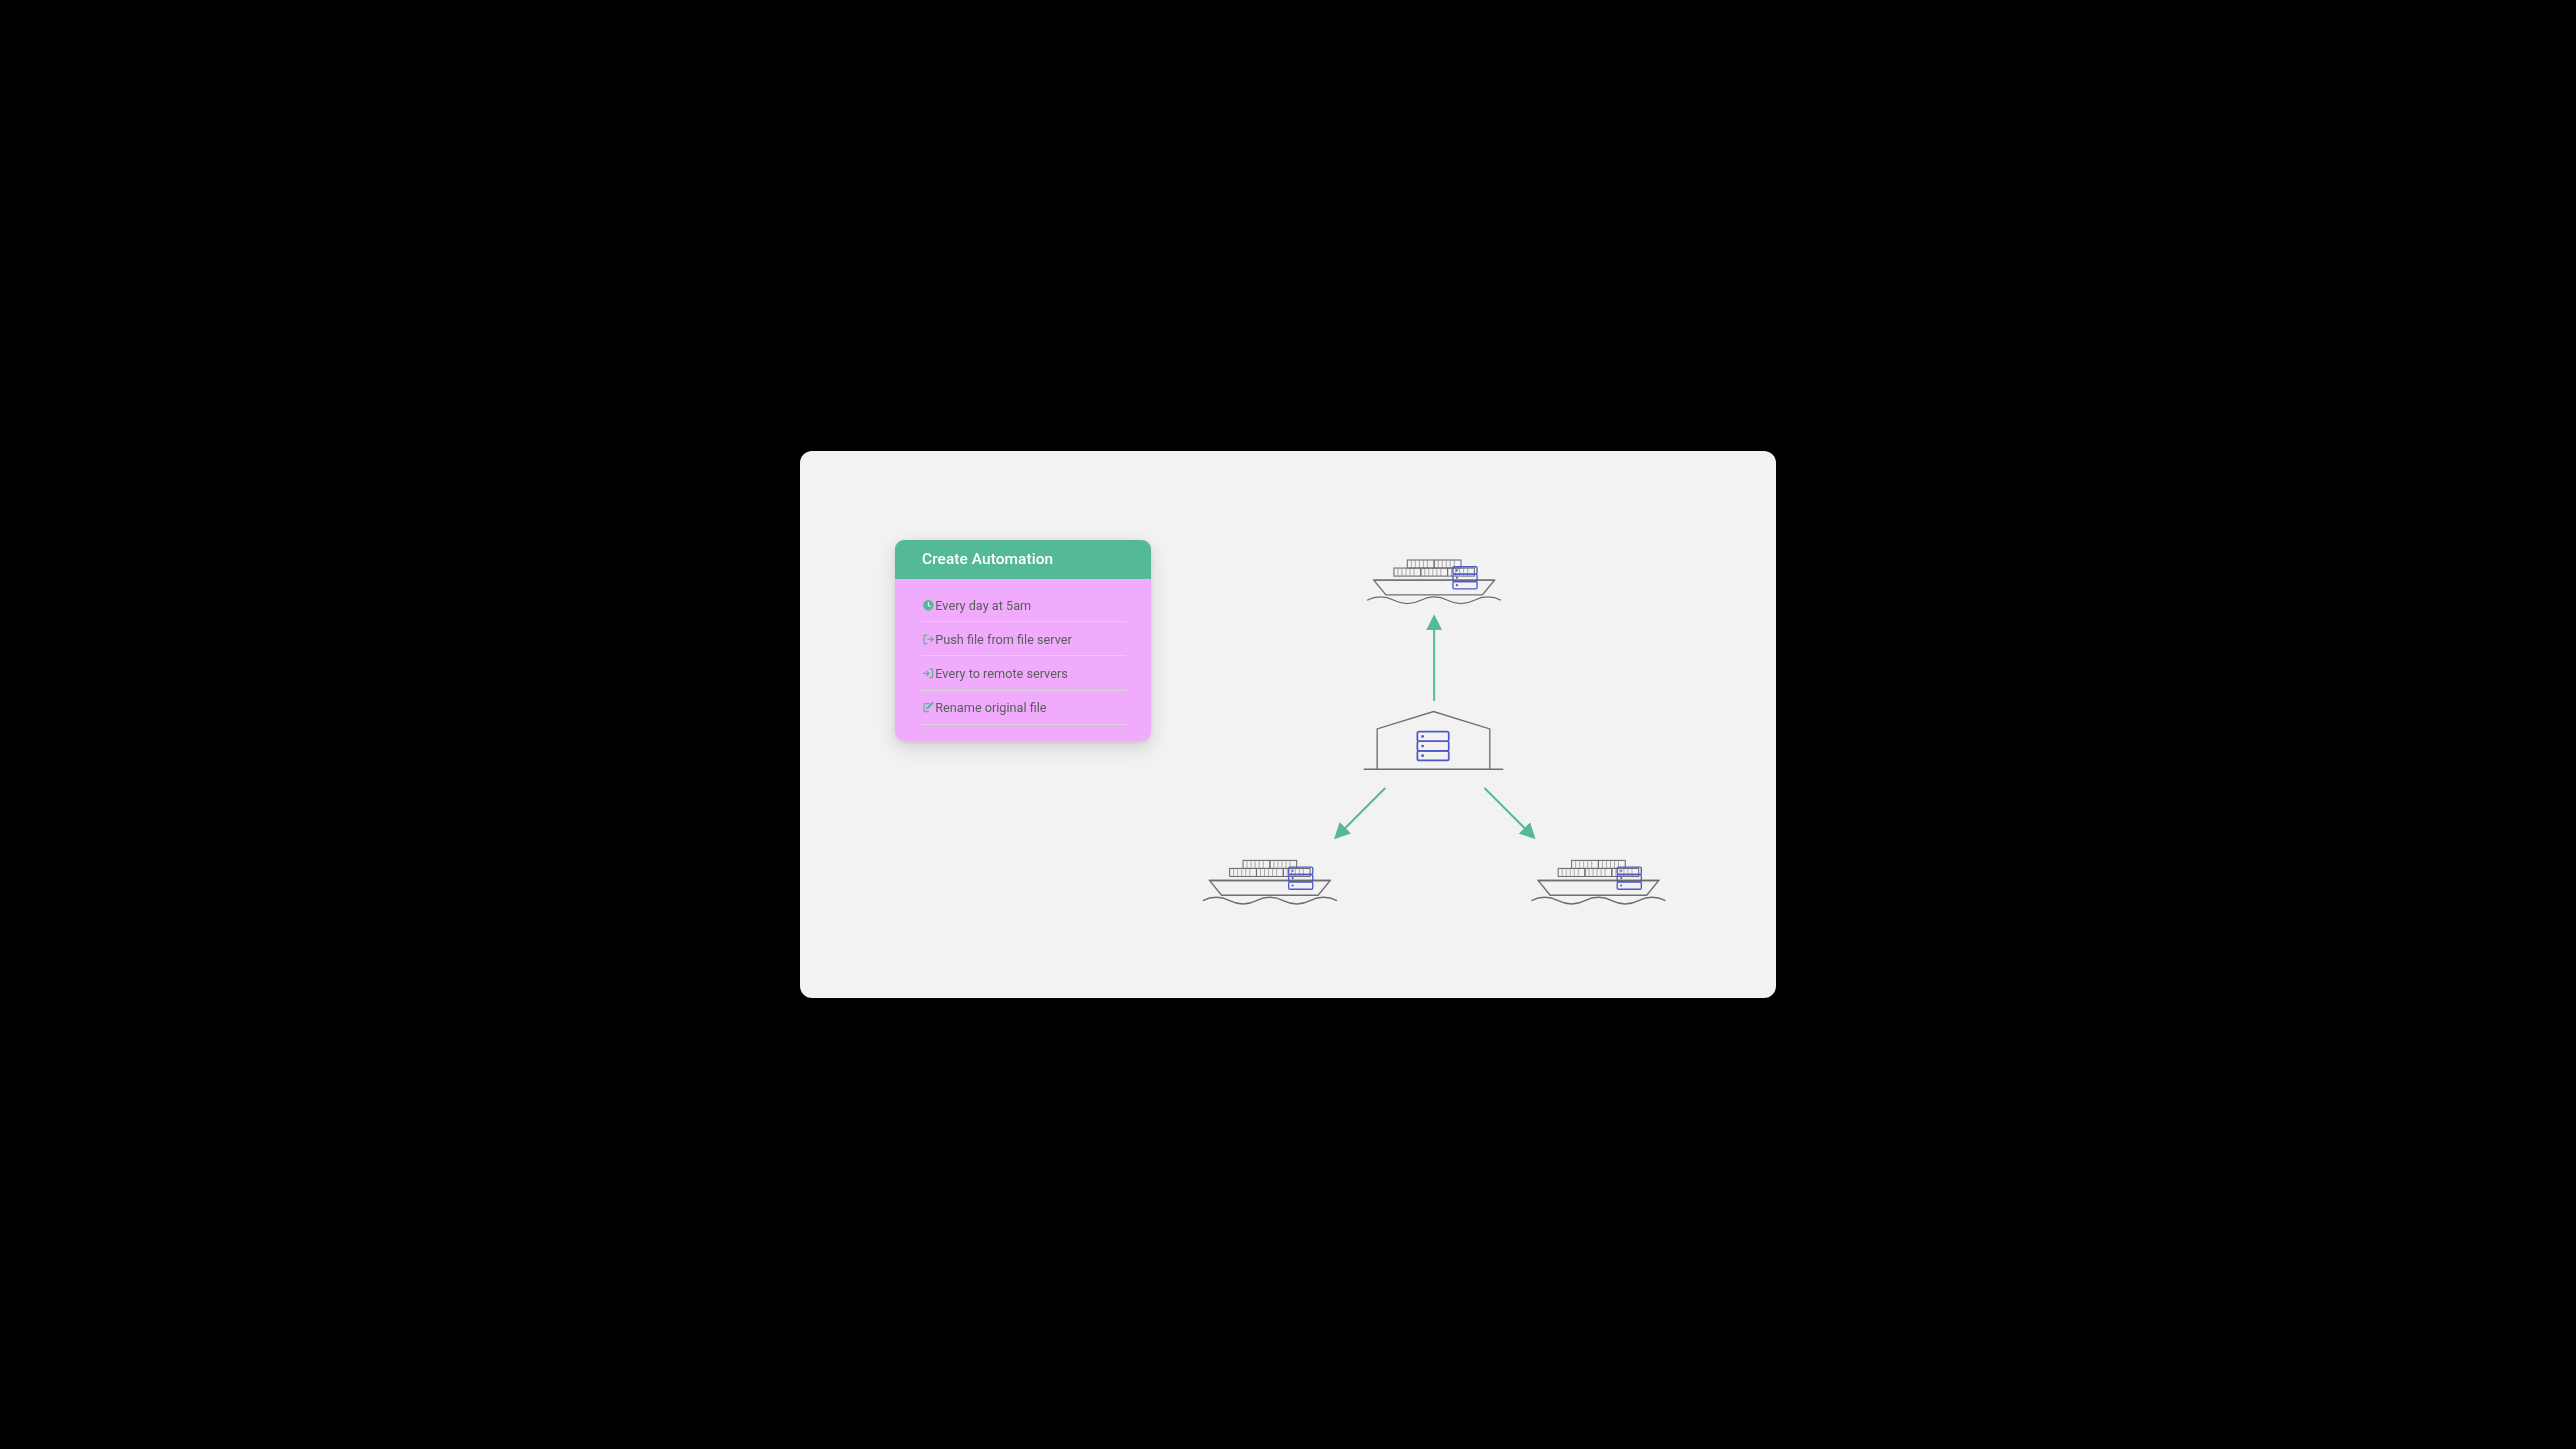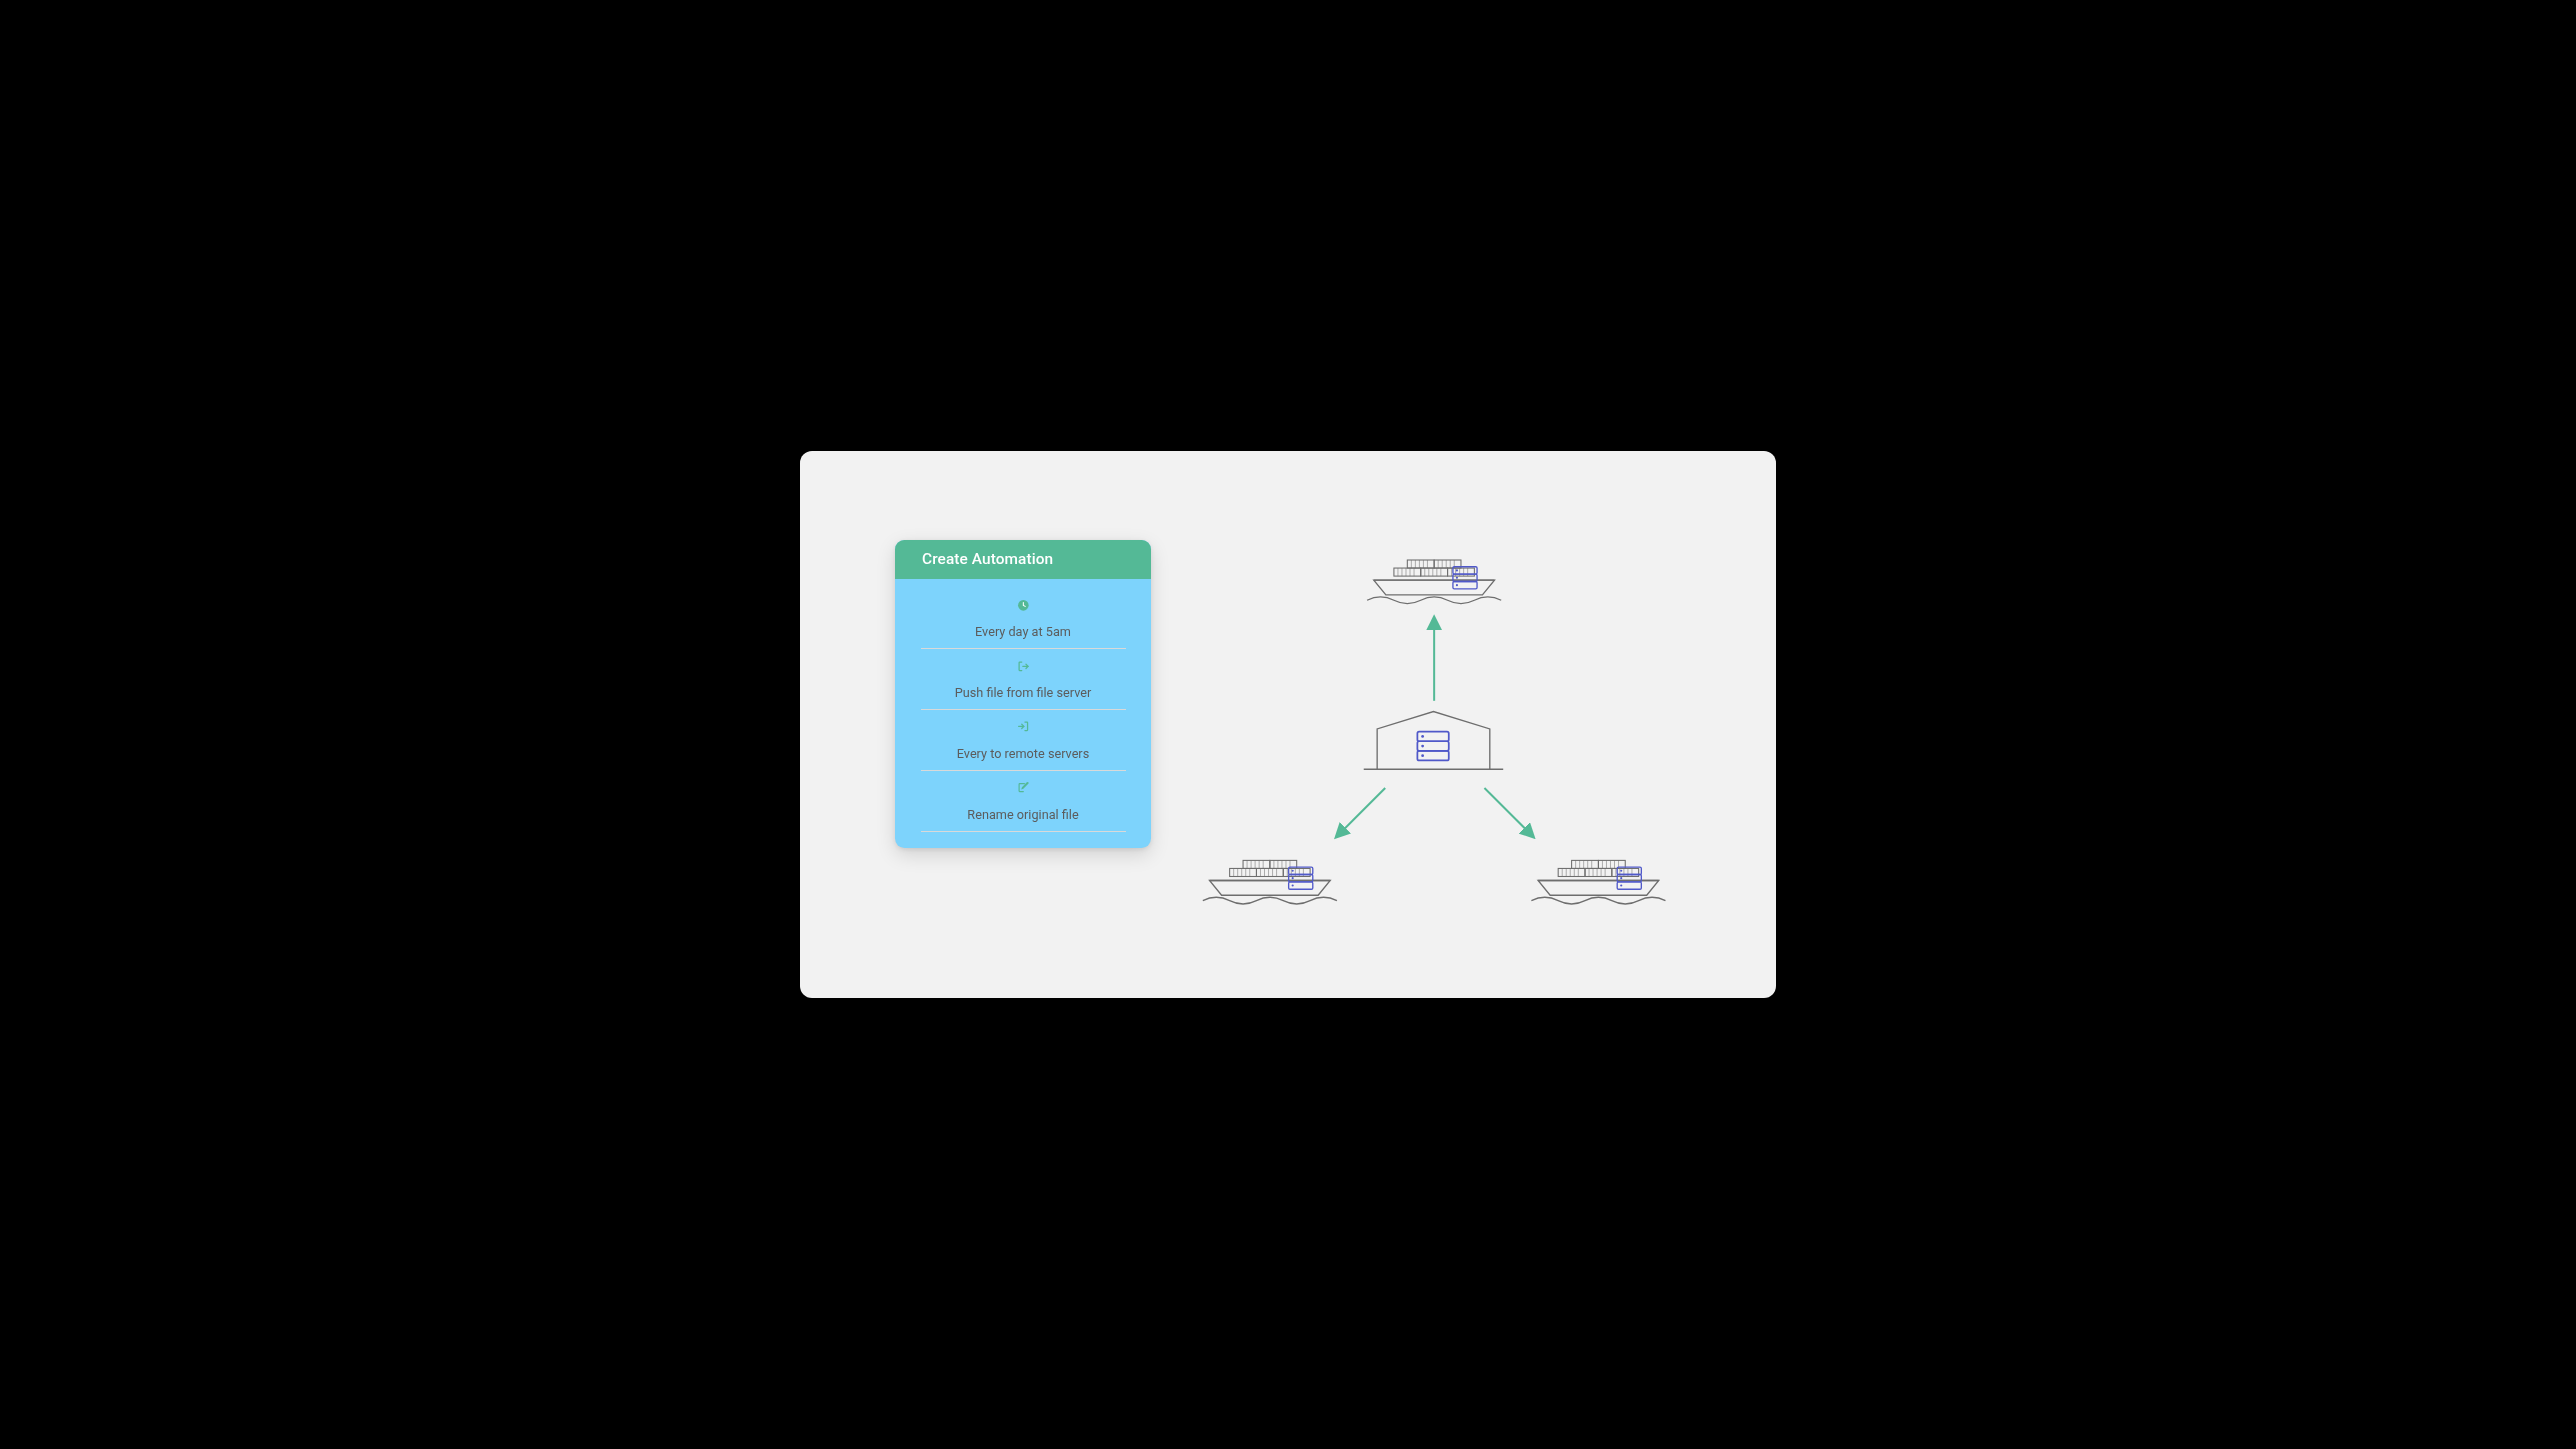--- a/index.html
+++ b/index.html
@@ -17,43 +17,41 @@
     background: #f2f2f2;
     border-radius: 12px;
     position: relative;
     overflow: hidden;
   }
   .card {
     position: absolute;
     left: 95px;
     top: 89px;
     width: 256px;
-    background: #7dd3fc;
+    background: #f0abfc;
     border-radius: 9.4px;
     box-shadow: 0 6.7px 19px rgba(0,0,0,0.13), 0 1.3px 4px rgba(0,0,0,0.08);
     overflow: hidden;
   }
   .card-header {
     background: #54b996;
     color: #fff;
     padding: 10px 17.4px 10.7px 27px;
     font-size: 15.4px;
     font-weight: 500;
     letter-spacing: 0.1px;
   }
   .card-body {
     padding: 19px 25.5px 16px 25.5px;
   }
   .row {
     display: flex;
     align-items: center;
-    gap: 12px;
     padding: 9.4px 0 8.7px 0;
     border-bottom: 0.7px solid #d9d9d9;
-    flex-direction: column;
   }
   .row:first-child { padding-top: 0; }
   .row .icon {
     width: 14.8px;
     display: flex;
     align-items: center;
     justify-content: center;
     color: #54b996;
     flex: 0 0 14.8px;
   }

